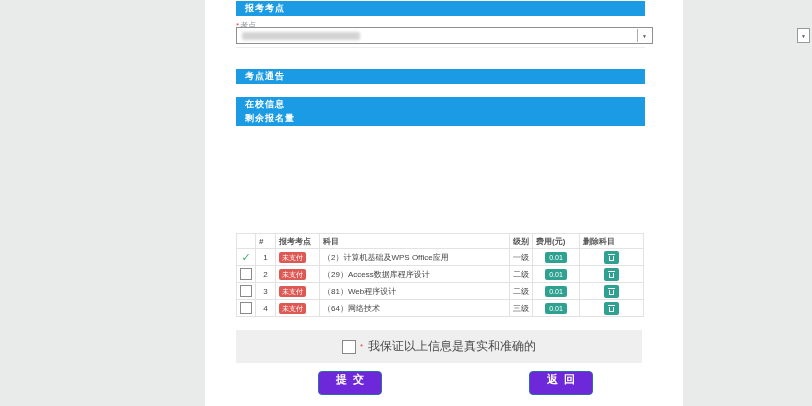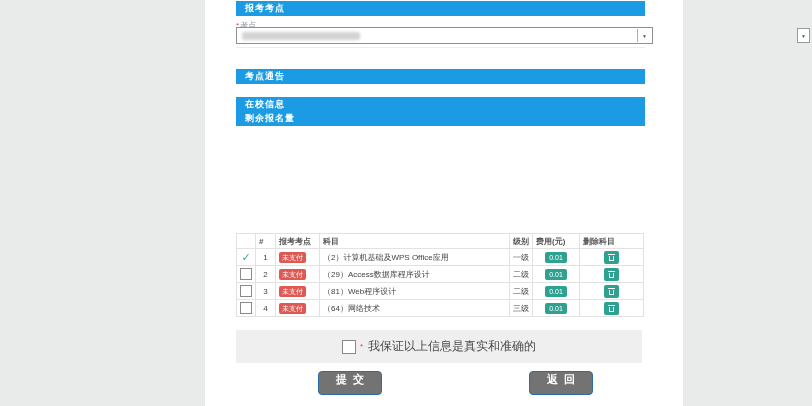--- a/index.html
+++ b/index.html
@@ -60,21 +60,21 @@
   .trash{position:relative;display:block;width:7px;height:8px;}
   .trash::before{content:"";position:absolute;left:0;right:0;top:1px;height:1px;background:#fff;}
   .trash::after{content:"";position:absolute;left:1px;right:1px;top:3px;bottom:0;
     border:1px solid #fff;border-top:none;border-radius:0 0 1px 1px;}
 
   
   .confirm-band{position:absolute;left:236px;top:330px;width:406px;height:33px;background:#efefef;
     display:flex;align-items:center;justify-content:center;gap:4px;}
   .confirm-cbx{width:12px;height:12px;border:1px solid #888;background:#fff;cursor:pointer;}
   .confirm-text{font-size:12px;color:#4a4a4a;}
-  .btn-blue{position:absolute;width:64px;height:24px;background:#737373;border:1px solid #2e6da4;
+  .btn-blue{position:absolute;width:64px;height:24px;background:#6d28d9;border:1px solid #2e6da4;
     border-radius:4px;color:#fff;font-size:11px;font-weight:bold;letter-spacing:6px;padding:0 0 8px 6px;
     cursor:pointer;font-family:inherit;}
   .btn-submit{left:318px;top:371px;}
   .btn-back{left:492px;top:371px;margin-left:37px;}
 
   .float-arrow{position:absolute;left:797px;top:28px;width:13px;height:15px;background:#fff;
     border:1px solid #999;box-sizing:border-box;display:flex;align-items:center;justify-content:center;
     font-size:5px;color:#555;}
 </style>
 </head>

